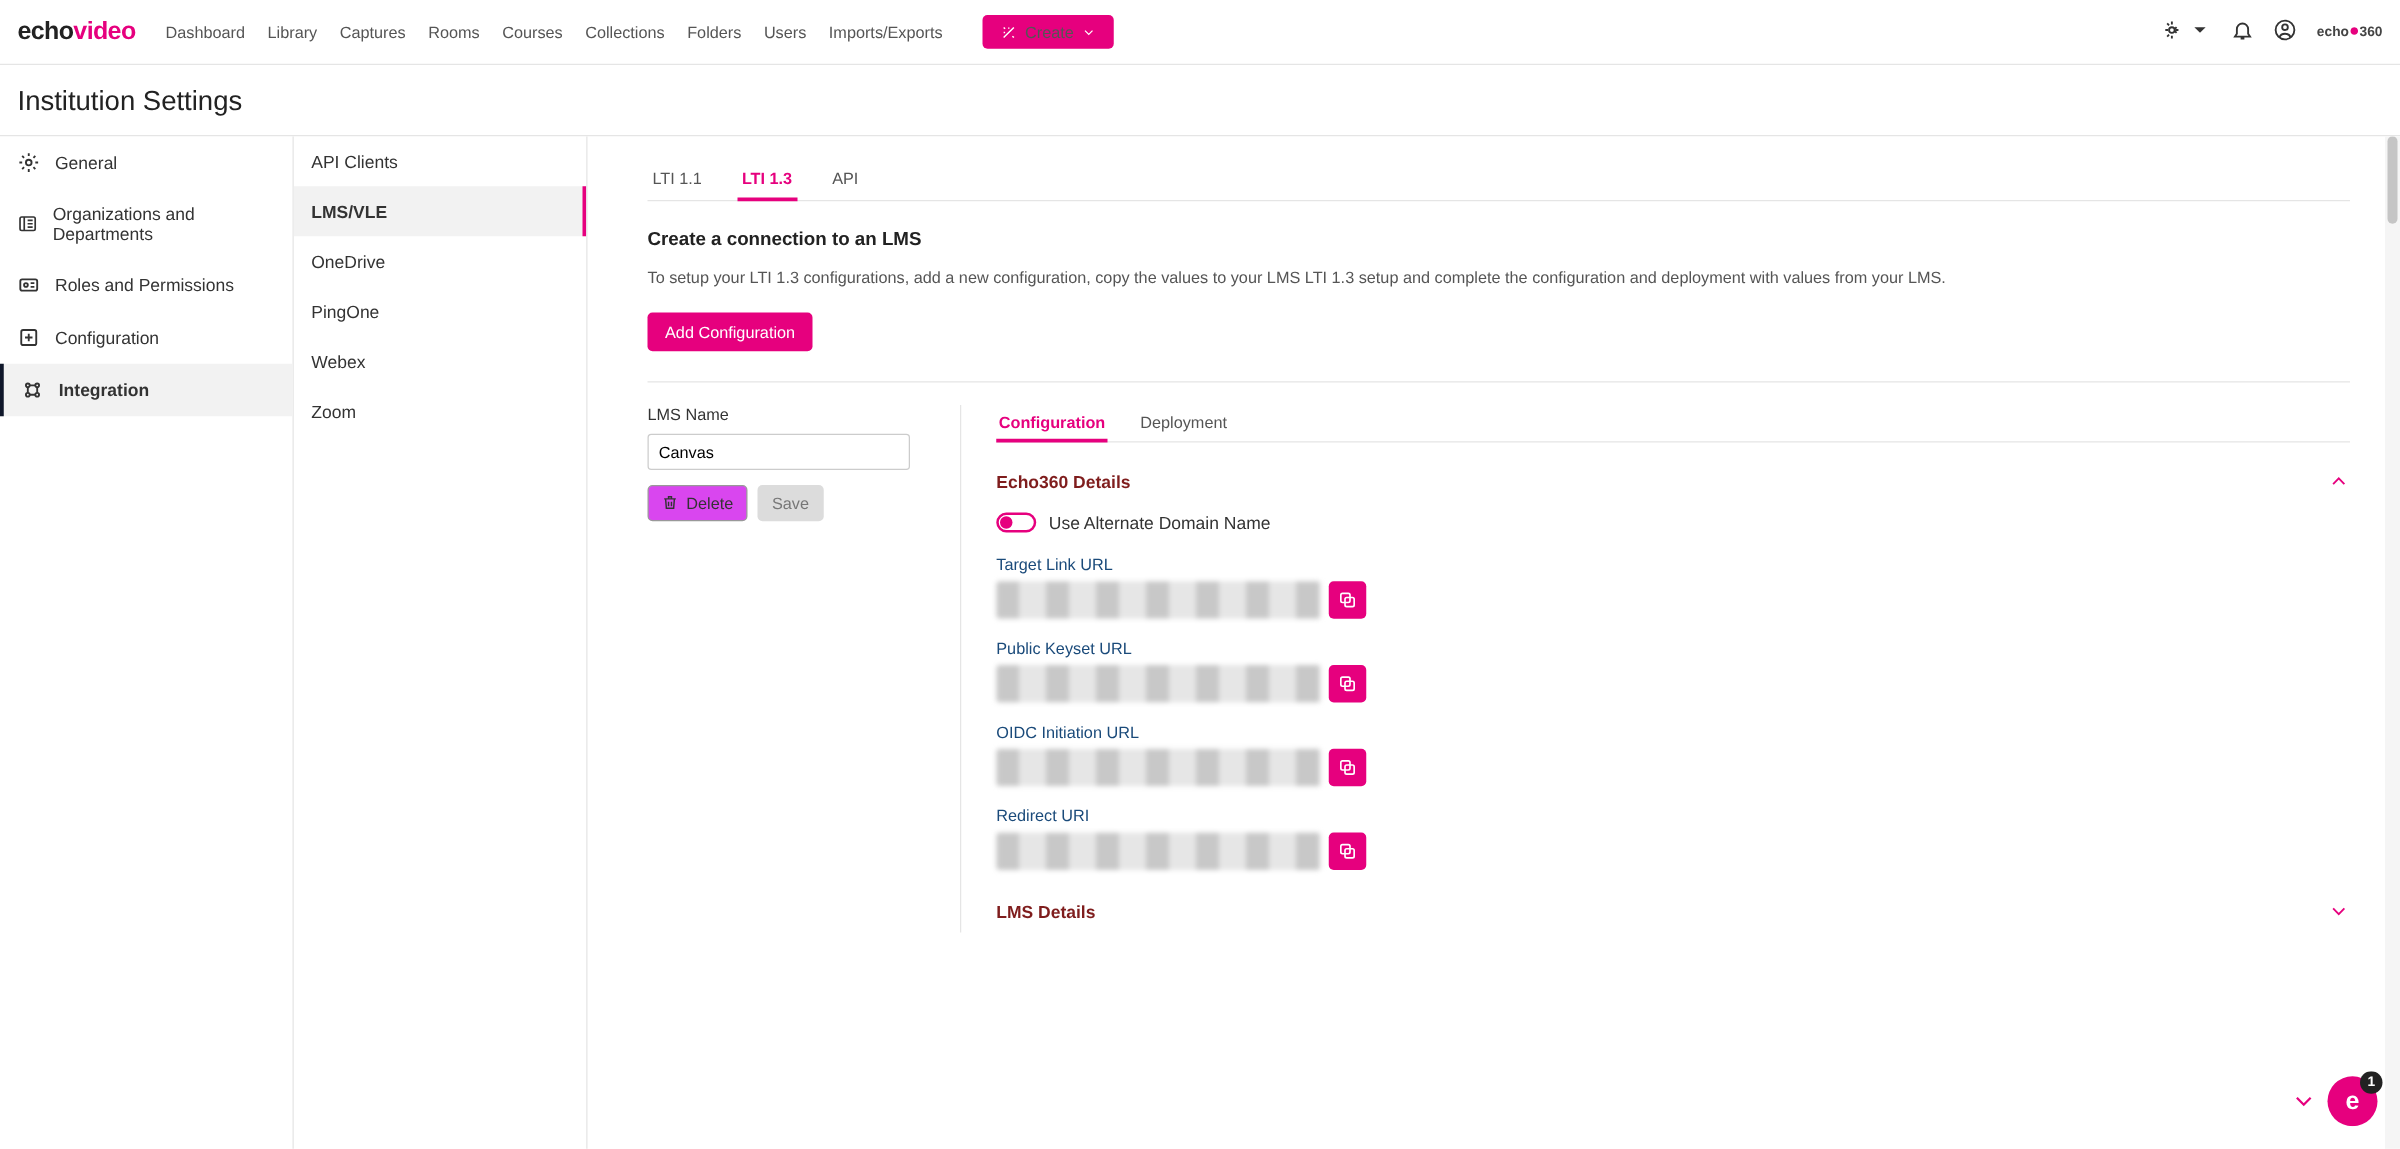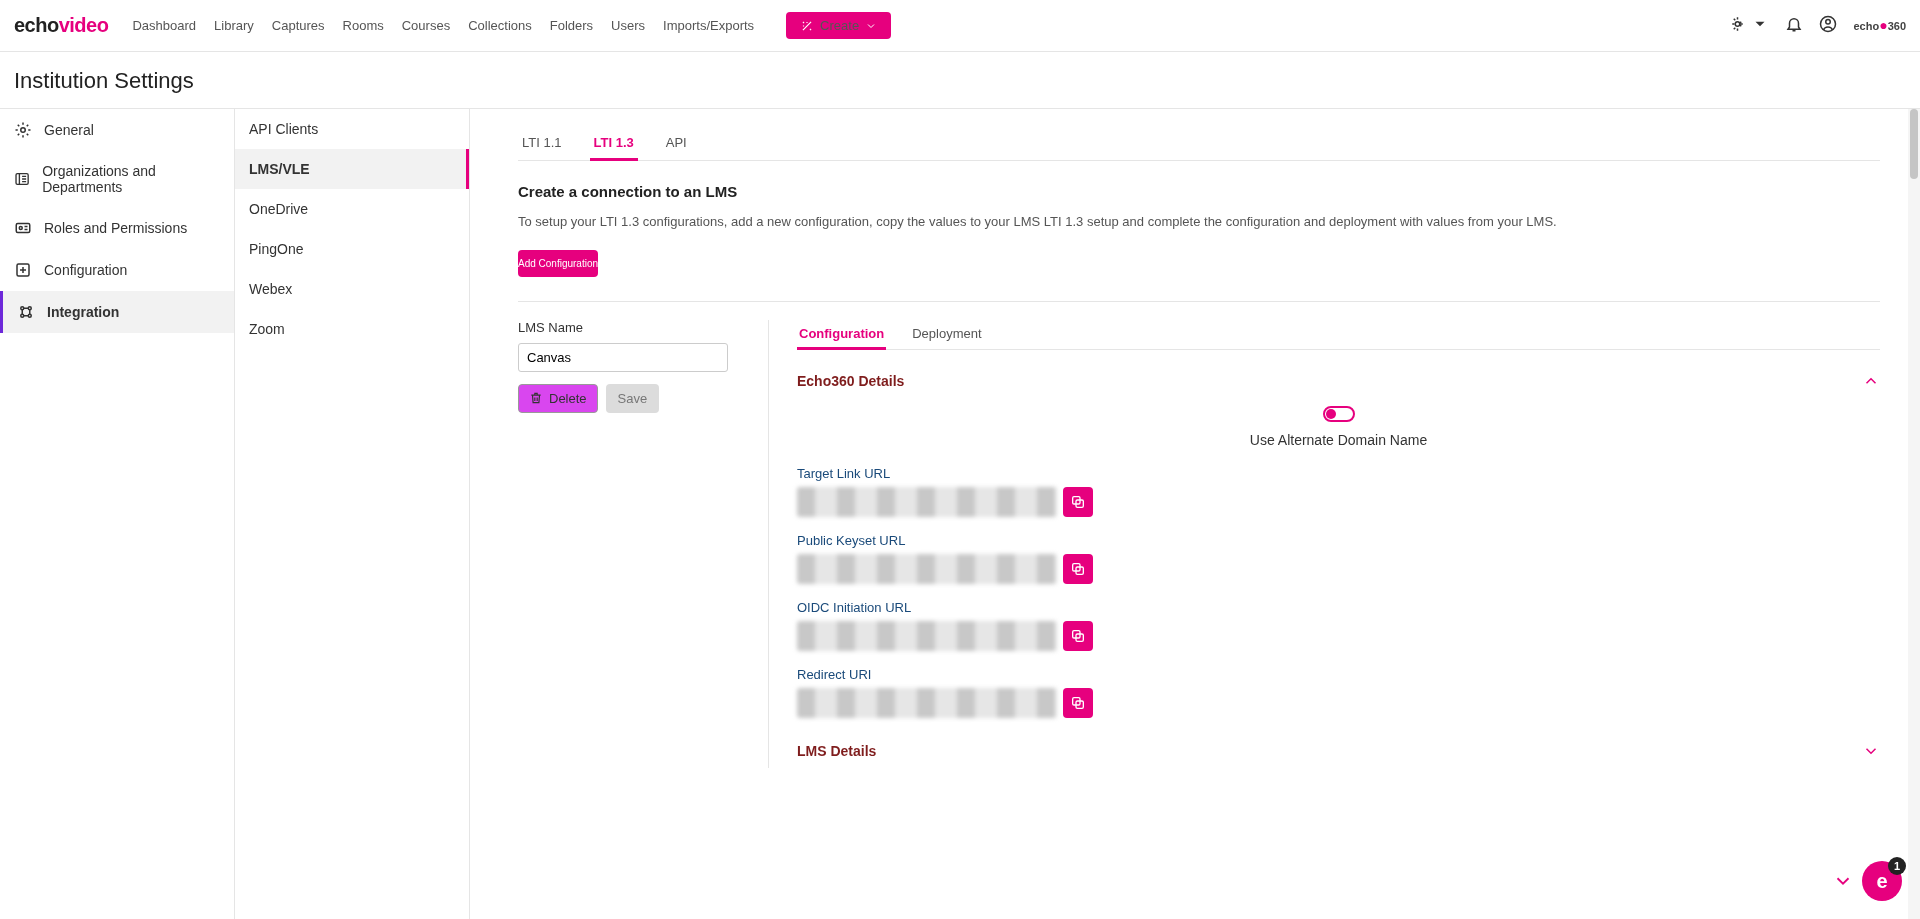--- a/index.html
+++ b/index.html
@@ -39,21 +39,21 @@
   .sidebar1 {
     width: 235px; flex: 0 0 235px;
     border-right: 1px solid #e5e5e5;
     overflow-y: auto;
   }
   .sb1-item {
     display: flex; align-items: center; gap: 12px;
     padding: 12px 14px; cursor: pointer; color: #333;
   }
   .sb1-item svg { width: 18px; height: 18px; stroke: currentColor; }
-  .sb1-item.active { background: #f2f2f2; border-left: 3px solid #6d28d9; font-weight: 600; }
+  .sb1-item.active { background: #f2f2f2; border-left: 3px solid #0f172a; font-weight: 600; }
 
   
   .sidebar2 {
     width: 235px; flex: 0 0 235px;
     border-right: 1px solid #e5e5e5;
     overflow-y: auto;
   }
   .sb2-item {
     display: flex; align-items: center;
     padding: 12px 14px; cursor: pointer; color: #333;
@@ -78,21 +78,21 @@
   .tabs-strip .tab {
     padding: 8px 4px; cursor: pointer; color: #555; font-size: 13px;
     border-bottom: 3px solid transparent; margin-bottom: -1px;
   }
   .tabs-strip .tab.active { color: #e6007e; border-bottom-color: #e6007e; font-weight: 600; }
 
   .section h2 { font-size: 15px; font-weight: 600; color: #222; margin-bottom: 12px; }
   .section p.sub { color: #555; font-size: 13px; line-height: 1.5; margin-bottom: 18px; }
   .add-config-btn {
     background: #e6007e; color: #fff; border: none;
-    padding: 8px 0; border-radius: 4px; font-size: 10px; font-weight: 500;
+    padding: 8px 14px; border-radius: 4px; font-size: 13px; font-weight: 500;
     cursor: pointer;
   }
 
   .divider { height: 1px; background: #e5e5e5; margin: 24px 0 18px; }
 
   
   .config-area { display: flex; gap: 40px; align-items: flex-start; }
   .config-left { width: 210px; flex: 0 0 210px; }
   .config-left label { font-size: 13px; color: #333; display: block; margin-bottom: 8px; }
   .config-left input[type=text] {
@@ -137,21 +137,21 @@
     flex: 0 0 260px; height: 30px; background: #e2e2e2; border-radius: 3px;
     filter: blur(2px);
     background-image: repeating-linear-gradient(90deg, #c8c8c8 0 18px, #e6e6e6 18px 40px);
   }
   .copy-btn {
     width: 30px; height: 30px; background: #e6007e; border: none; border-radius: 4px;
     display: inline-flex; align-items: center; justify-content: center; cursor: pointer;
   }
   .copy-btn svg { stroke: #fff; width: 16px; height: 16px; }
 
-  .toggle-row { display: flex; align-items: center; gap: 10px; margin: 8px 0 18px; flex-direction: column; }
+  .toggle-row { display: flex; align-items: center; gap: 10px; margin: 8px 0 18px; }
   .toggle {
     width: 32px; height: 16px; border: 2px solid #e6007e; border-radius: 10px;
     position: relative;
   }
   .toggle .knob {
     position: absolute; left: 1px; top: 1px; width: 10px; height: 10px;
     background: #e6007e; border-radius: 50%;
   }
 
   

